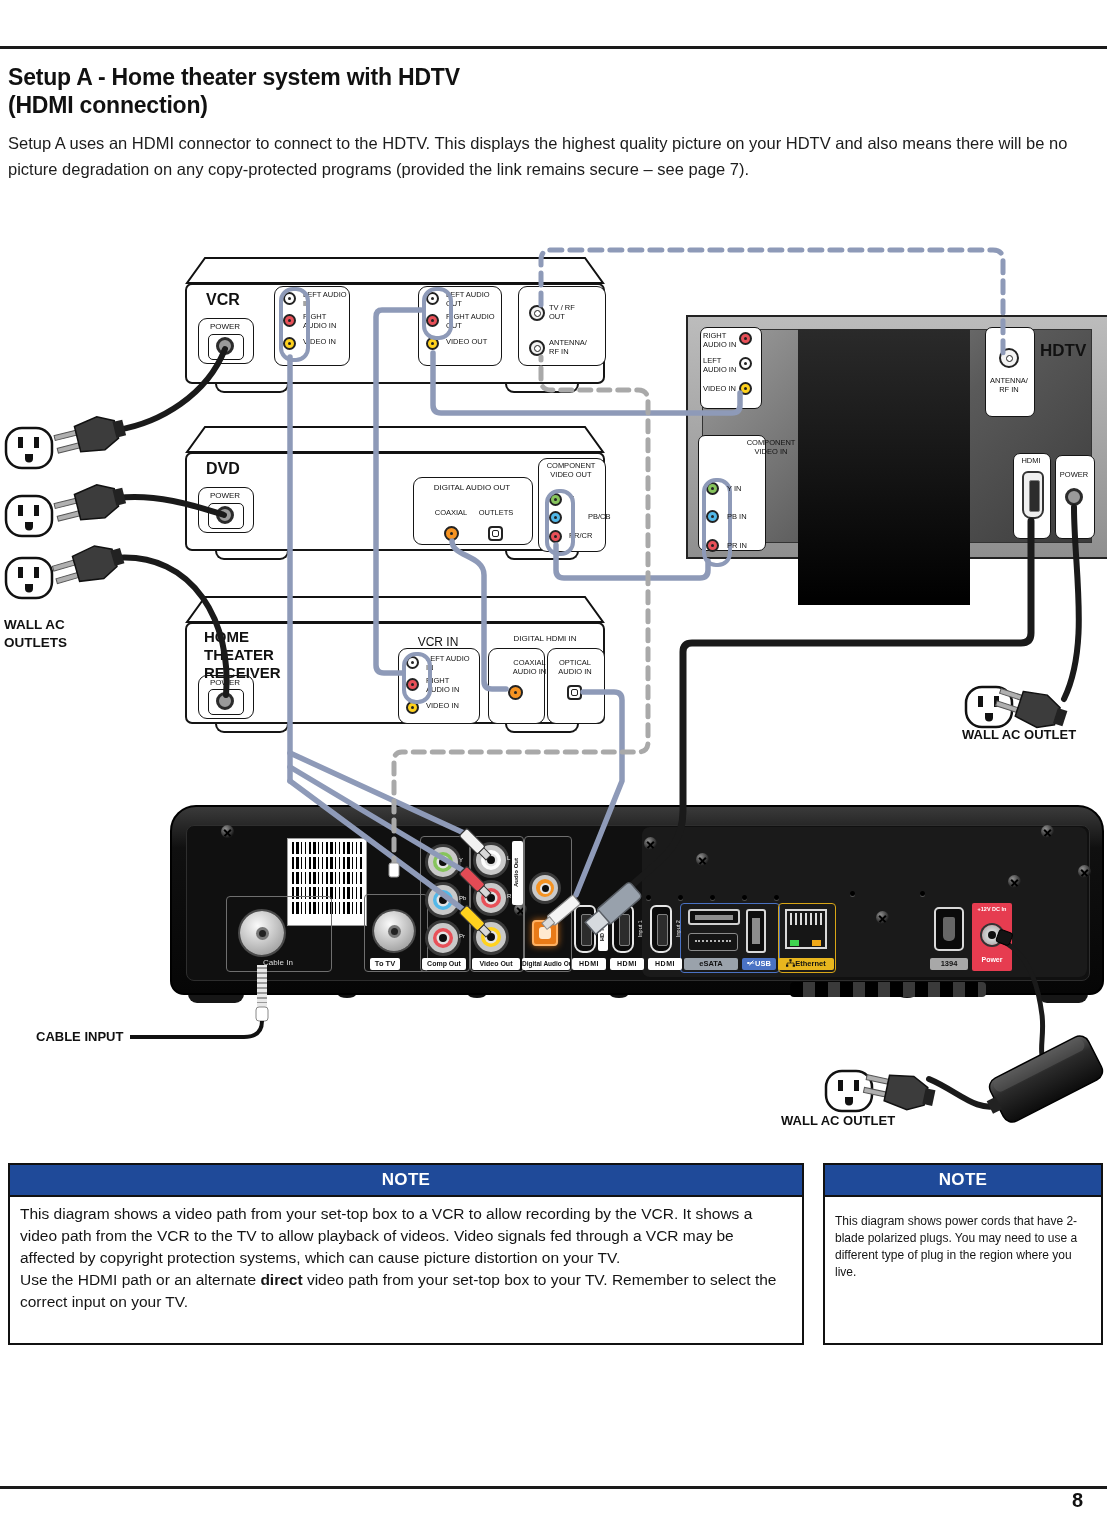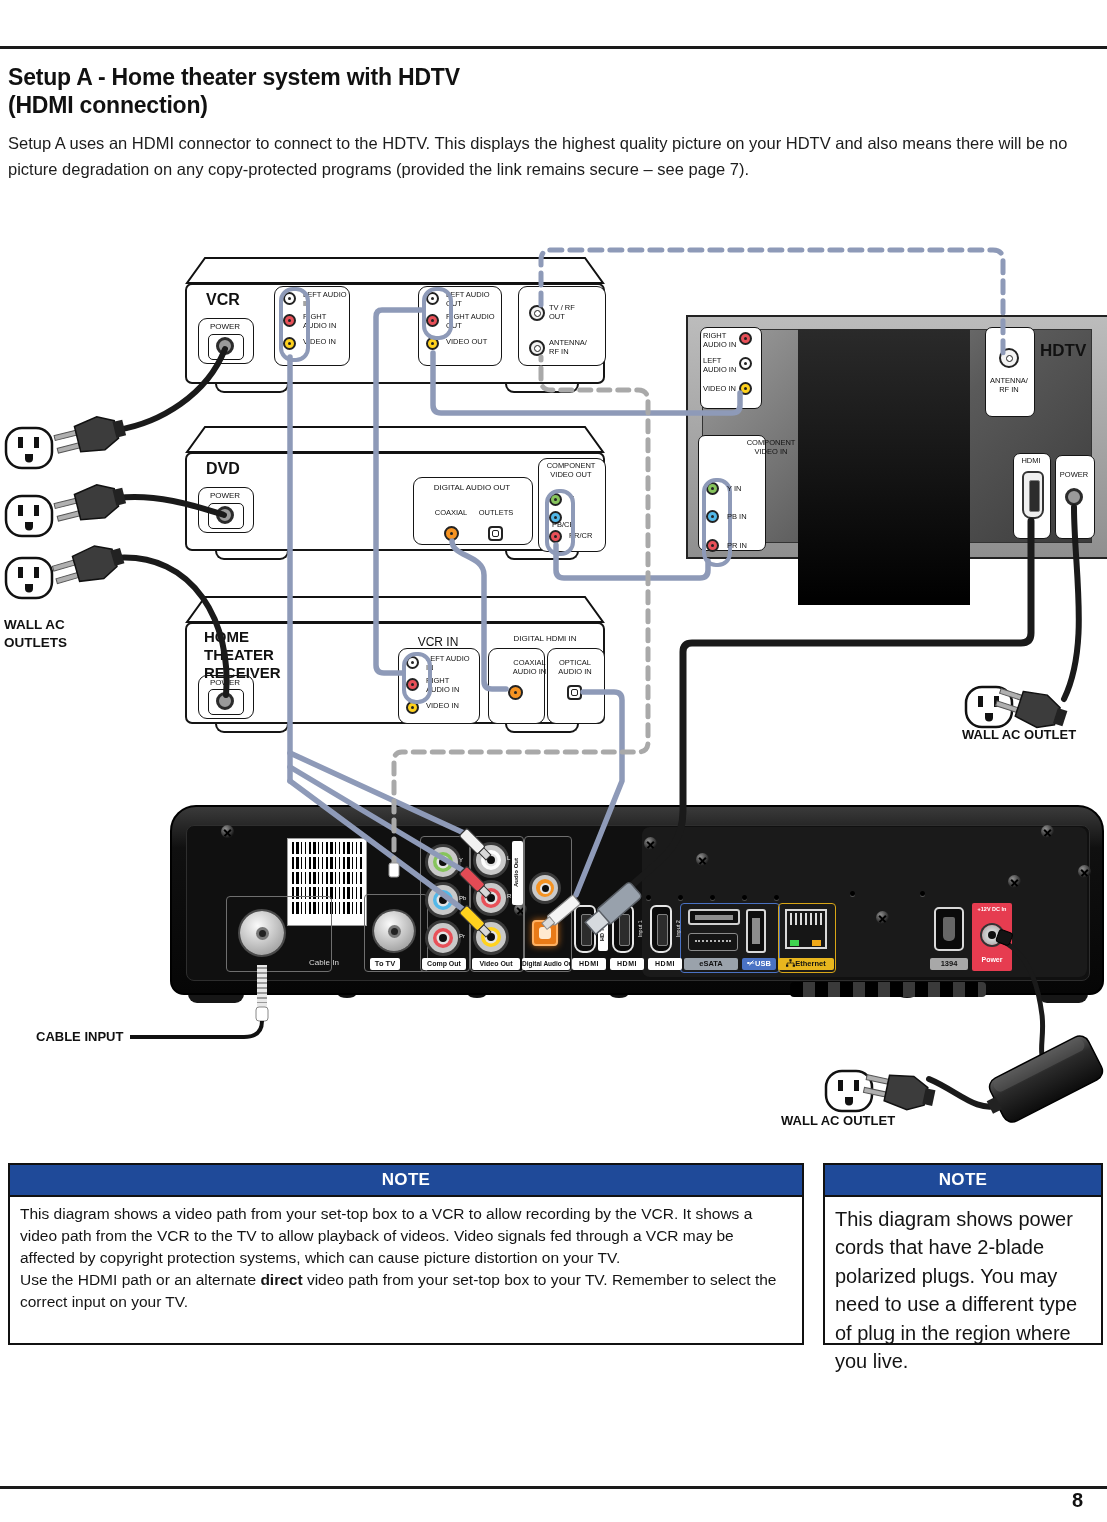--- a/index.html
+++ b/index.html
@@ -143,21 +143,21 @@
     <div class="plabel ctr" style="left:474px;top:284px;width:44px;">OUTLETS</div>
     <span class="jack orange" style="left:444px;top:301px;width:15px;height:15px;"></span>
     <span class="opt" style="left:488px;top:301px;"></span>
     <div class="grp" style="left:538px;top:233px;width:66px;height:92px;"></div>
     <div class="plabel ctr" style="left:538px;top:237px;width:66px;">COMPONENT VIDEO OUT</div>
     <span class="jack green" style="left:549px;top:268px;"></span>
     <span class="jack blue" style="left:549px;top:286px;"></span>
     <span class="jack red" style="left:549px;top:305px;"></span>
     <div class="pill" style="left:545px;top:264px;width:22px;height:59px;"></div>
     <div class="plabel" style="left:569px;top:270px;width:34px;">Y</div>
-    <div class="plabel" style="left:552px;top:288px;width:34px;margin-top:8px;">PB/CB</div>
+    <div class="plabel" style="left:588px;top:288px;width:34px;">PB/CB</div>
     <div class="plabel" style="left:569px;top:307px;width:34px;">PR/CR</div>
 
     <div class="foot" style="left:215px;top:492px;width:70px;height:14px;"></div>
     <div class="foot" style="left:505px;top:492px;width:70px;height:14px;"></div>
     <div class="dev" style="left:185px;top:397px;width:416px;height:98px;"></div>
     <div class="devname" style="left:204px;top:403px;font-size:15px;line-height:1.2;">
       <div>HOME</div>
       <div>THEATER</div>
       <div>RECEIVER</div>
     </div>
@@ -242,21 +242,21 @@
     <div id="barcode" style="left:287px;top:613px;width:78px;height:86px;">
       <div class="bcrow"></div>
       <div class="bcrow"></div>
       <div class="bcrow"></div>
       <div class="bcrow"></div>
       <div class="bcrow"></div>
     </div>
 
     <div class="stbgrp" style="left:226px;top:671px;width:104px;height:74px;"></div>
     <div class="coaxbig" style="left:240px;top:686px;width:44px;height:44px;"></div>
-    <div class="plabel ctr" style="left:226px;top:733px;width:104px;color:#ddd;font-size:8px;z-index:3;margin-left:46px;">Cable In</div>
+    <div class="plabel ctr" style="left:226px;top:733px;width:104px;color:#ddd;font-size:8px;z-index:3;">Cable In</div>
 
     <div class="stbgrp" style="left:364px;top:669px;width:62px;height:76px;"></div>
     <div class="coaxbig" style="left:374px;top:686px;width:40px;height:40px;"></div>
     <div class="stblabel" style="left:370px;top:733px;width:30px;">To TV</div>
 
     <div class="stbgrp" style="left:420px;top:611px;width:48px;height:134px;"></div>
     <div class="rca30 green" style="left:428px;top:622px;"></div>
     <div class="rca30 blue" style="left:428px;top:660px;"></div>
     <div class="rca30 red" style="left:428px;top:698px;"></div>
     <div class="plabel" style="left:459px;top:632px;color:#eee;font-size:6px;z-index:3;">Y</div>
@@ -424,19 +424,19 @@
 
   <div class="note" style="left:8px;top:1163px;width:792px;height:178px;">
     <div class="note-head">NOTE</div>
     <div class="note-body">
       <p>This diagram shows a video path from your set-top box to a VCR to allow recording by the VCR. It shows a video path from the VCR to the TV to allow playback of videos. Video signals fed through a VCR may be affected by copyright protection systems, which can cause picture distortion on your TV.</p>
       <p><span>Use the HDMI path or an alternate </span><b>direct</b><span> video path from your set-top box to your TV. Remember to select the correct input on your TV.</span></p>
     </div>
   </div>
   <div class="note" style="left:823px;top:1163px;width:276px;height:178px;">
     <div class="note-head">NOTE</div>
-    <div class="note-body" style="font-size:20px;padding:8px 10px;">This diagram shows power cords that have 2-blade polarized plugs. You may need to use a different type of plug in the region where you live.</div>
+    <div class="note-body" style="font-size:12px;padding:16px 10px;">This diagram shows power cords that have 2-blade polarized plugs. You may need to use a different type of plug in the region where you live.</div>
   </div>
 
   <div class="abs" id="footer-rule"></div>
   <div class="abs" id="page-num">8</div>
 
 </div>
 
 </body></html>

